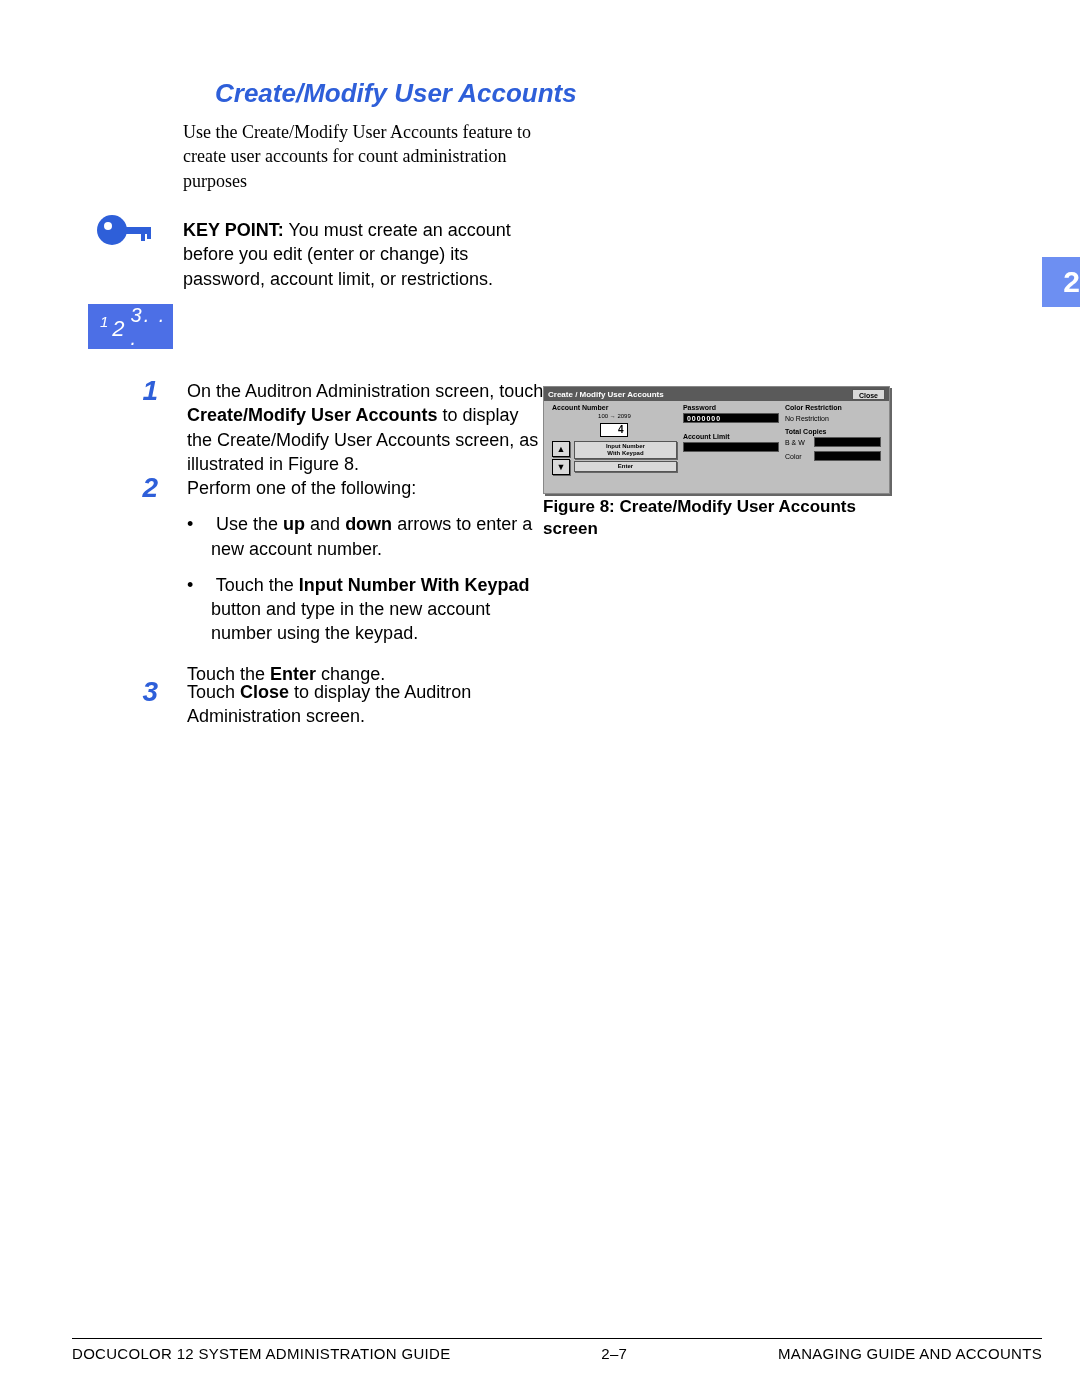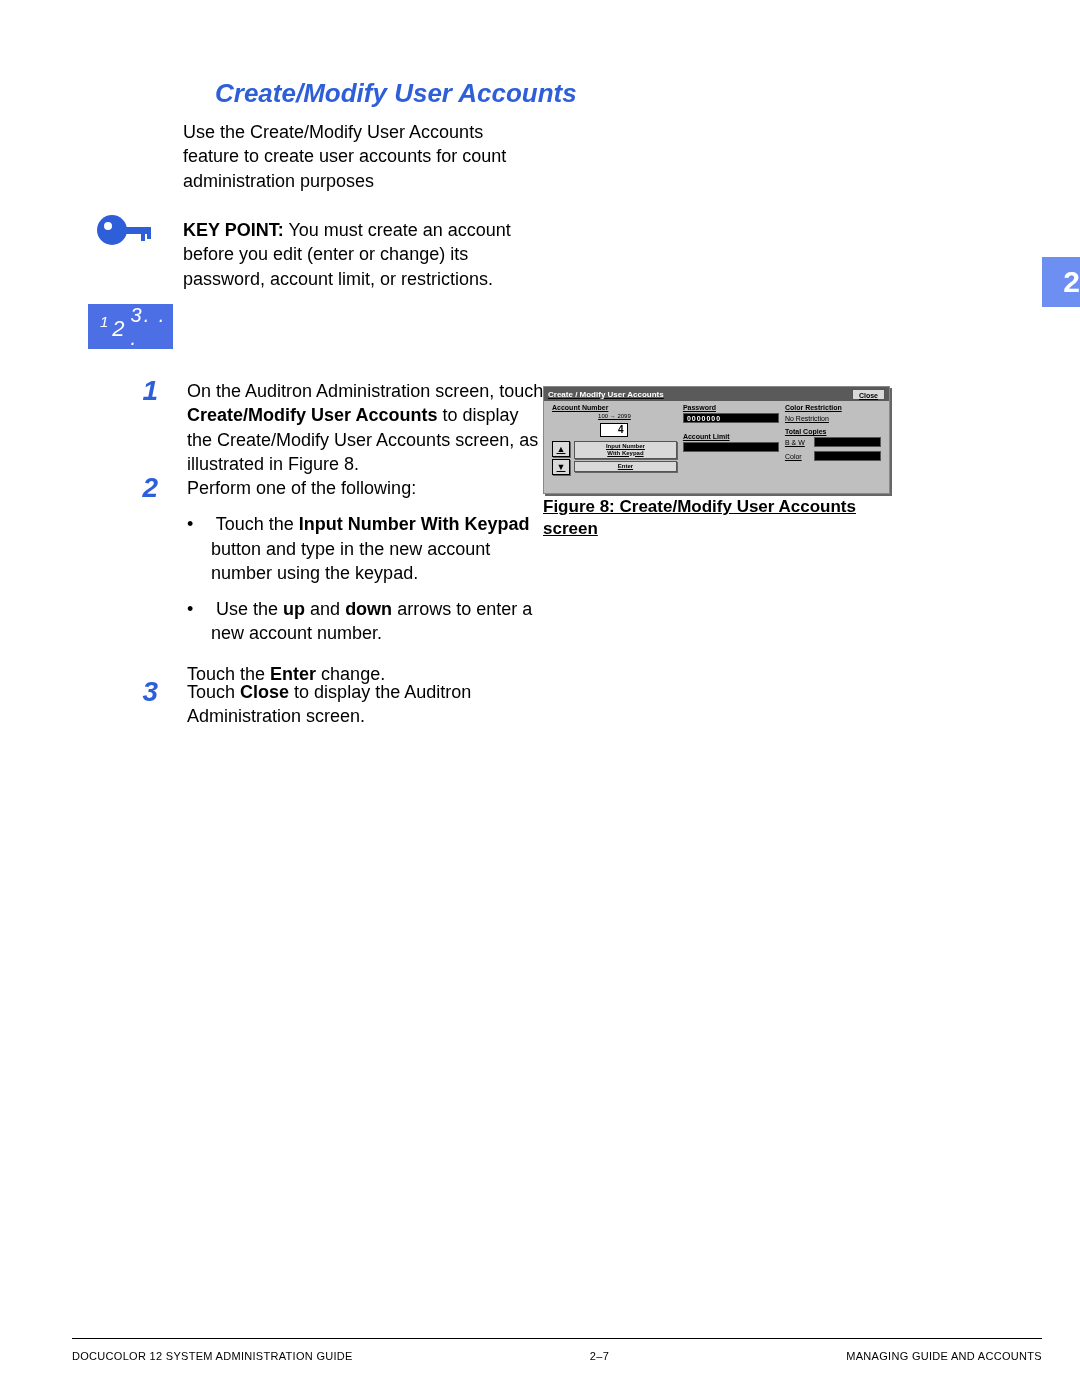--- a/index.html
+++ b/index.html
@@ -20,20 +20,21 @@
     font-weight: bold;
     font-style: italic;
     color: #2E5FD9;
   }
   .intro-block {
     position: absolute;
     left: 183px;
     top: 120px;
     width: 350px;
     line-height: 1.35;
+    font-family: Liberation Serif, serif;
   }
   .keypoint-block {
     position: absolute;
     left: 183px;
     top: 218px;
     width: 350px;
     line-height: 1.35;
   }
   .keypoint-label { font-weight: bold; }
   .key-icon {
@@ -105,21 +106,20 @@
     align-items: center;
     justify-content: flex-end;
     padding-right: 0px;
     overflow: hidden;
   }
   .figure-wrap {
     position: absolute;
     left: 543px;
     top: 386px;
     width: 336px;
-    text-decoration: underline;
   }
   .figure-caption {
     font-weight: bold;
     text-align: left;
     margin-top: 2px;
     font-size: 17px;
     line-height: 1.3;
   }
   
   .ui-panel {
@@ -214,21 +214,21 @@
     left: 72px;
     right: 38px;
     bottom: 58px;
     border-top: 1px solid #000;
   }
   .footer {
     position: absolute;
     left: 72px;
     right: 38px;
     bottom: 35px;
-    font-size: 11px;
+    font-size: 15px;
     letter-spacing: 0.3px;
     display: flex;
     justify-content: space-between;
   }
 </style>
 </head>
 <body>
 
 <div class="section-title">Create/Modify User Accounts</div>
 
@@ -262,24 +262,24 @@
   <span class="step-text">
     <span>On the Auditron Administration screen, touch </span><span class="b">Create/Modify User Accounts</span><span> to display the Create/Modify User Accounts screen, as illustrated in Figure 8.</span>
   </span>
 </div>
 
 <div class="step-row" style="left:118px; top:472px;">
   <span class="step-num">2</span>
   <span class="step-text">
     <span>Perform one of the following:</span>
     <div class="bullet-item">
+      <span>Use the </span><span class="b">up</span><span> and </span><span class="b">down</span><span> arrows to enter a new account number.</span>
+    </div>
+    <div class="bullet-item">
       <span>Touch the </span><span class="b">Input Number With Keypad</span><span> button and type in the new account number using the keypad.</span>
-    </div>
-    <div class="bullet-item">
-      <span>Use the </span><span class="b">up</span><span> and </span><span class="b">down</span><span> arrows to enter a new account number.</span>
     </div>
     <div class="sub-para">
       <span>Touch the </span><span class="b">Enter</span><span> change.</span>
     </div>
   </span>
 </div>
 
 <div class="step-row" style="left:118px; top:676px;">
   <span class="step-num">3</span>
   <span class="step-text">

